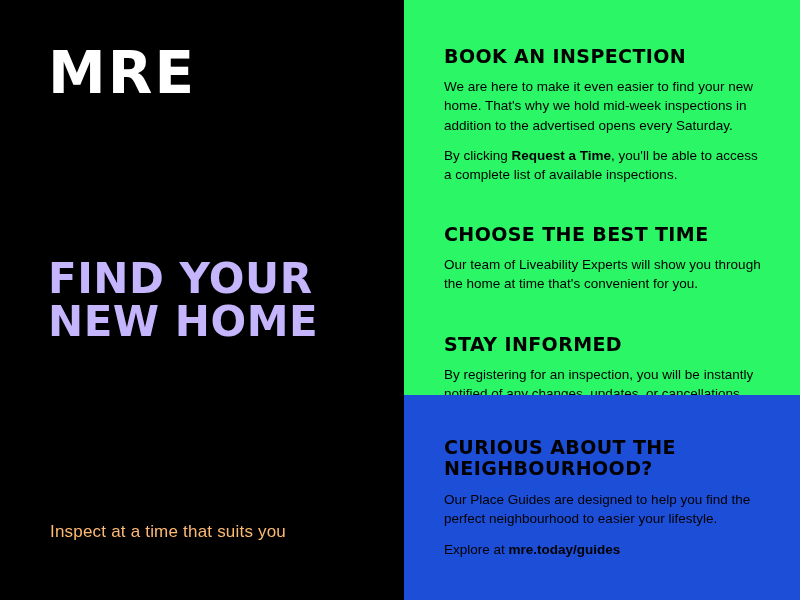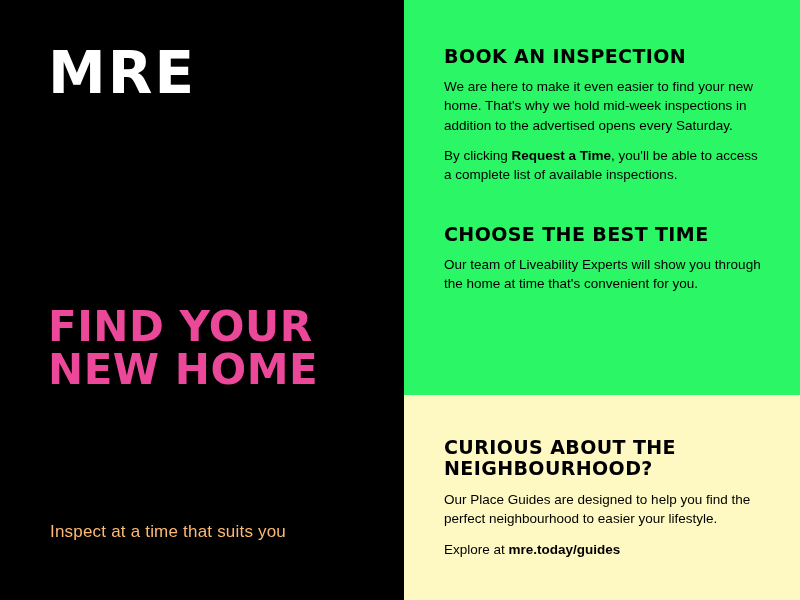--- a/index.html
+++ b/index.html
@@ -36,28 +36,27 @@
     font-size: 58px;
     font-weight: 700;
     letter-spacing: 2px;
     line-height: 1;
     font-family: "DejaVu Sans", sans-serif;
   }
   .headline {
     position: absolute;
     left: 48px;
     top: 258px;
-    color: #ec4899;
+    color: #c4b5fd;
     font-size: 42px;
     font-weight: 700;
     line-height: 1.02;
     letter-spacing: 0.5px;
     font-family: "DejaVu Sans", sans-serif;
     white-space: pre-line;
-    margin-top: 48px;
   }
   .tagline {
     position: absolute;
     left: 50px;
     top: 522px;
     color: #fdba74;
     font-size: 17px;
     font-weight: 400;
     letter-spacing: 0.2px;
   }
@@ -71,21 +70,21 @@
     flex-direction: column;
   }
   .green-panel {
     background: #2bf766;
     height: 395px;
     padding: 46px 34px 0 40px;
     box-sizing: border-box;
     color: #000000;
   }
   .white-panel {
-    background: #fef9c3;
+    background: #1d4ed8;
     height: 205px;
     padding: 42px 34px 0 40px;
     box-sizing: border-box;
     color: #000000;
   }
 
   .sec-title {
     font-family: "DejaVu Sans", sans-serif;
     font-size: 19px;
     font-weight: 700;
@@ -136,21 +135,23 @@
       <h2 class="sec-title">BOOK AN INSPECTION</h2>
 
       <p class="body-text">We are here to make it even easier to find your new home. That's why we hold mid-week inspections in addition to the advertised opens every Saturday.</p>
 
       <p class="body-text"><span>By clicking </span><b>Request a Time</b><span>, you'll be able to access a complete list of available inspections.</span></p>
 
       <h2 class="sec-title sub">CHOOSE THE BEST TIME</h2>
 
       <p class="body-text">Our team of Liveability Experts will show you through the home at time that's convenient for you.</p>
 
+      <h2 class="sec-title sub">STAY INFORMED</h2>
 
+      <p class="body-text">By registering for an inspection, you will be instantly notified of any changes, updates, or cancellations.</p>
     </div>
 
     <div class="white-panel">
       <h2 class="sec-title">CURIOUS ABOUT THE
 NEIGHBOURHOOD?</h2>
       <p class="body-text">Our Place Guides are designed to help you find the perfect neighbourhood to easier your lifestyle.</p>
       <p class="link-line"><span>Explore at </span><span class="url">mre.today/guides</span></p>
     </div>
 
   </div>

